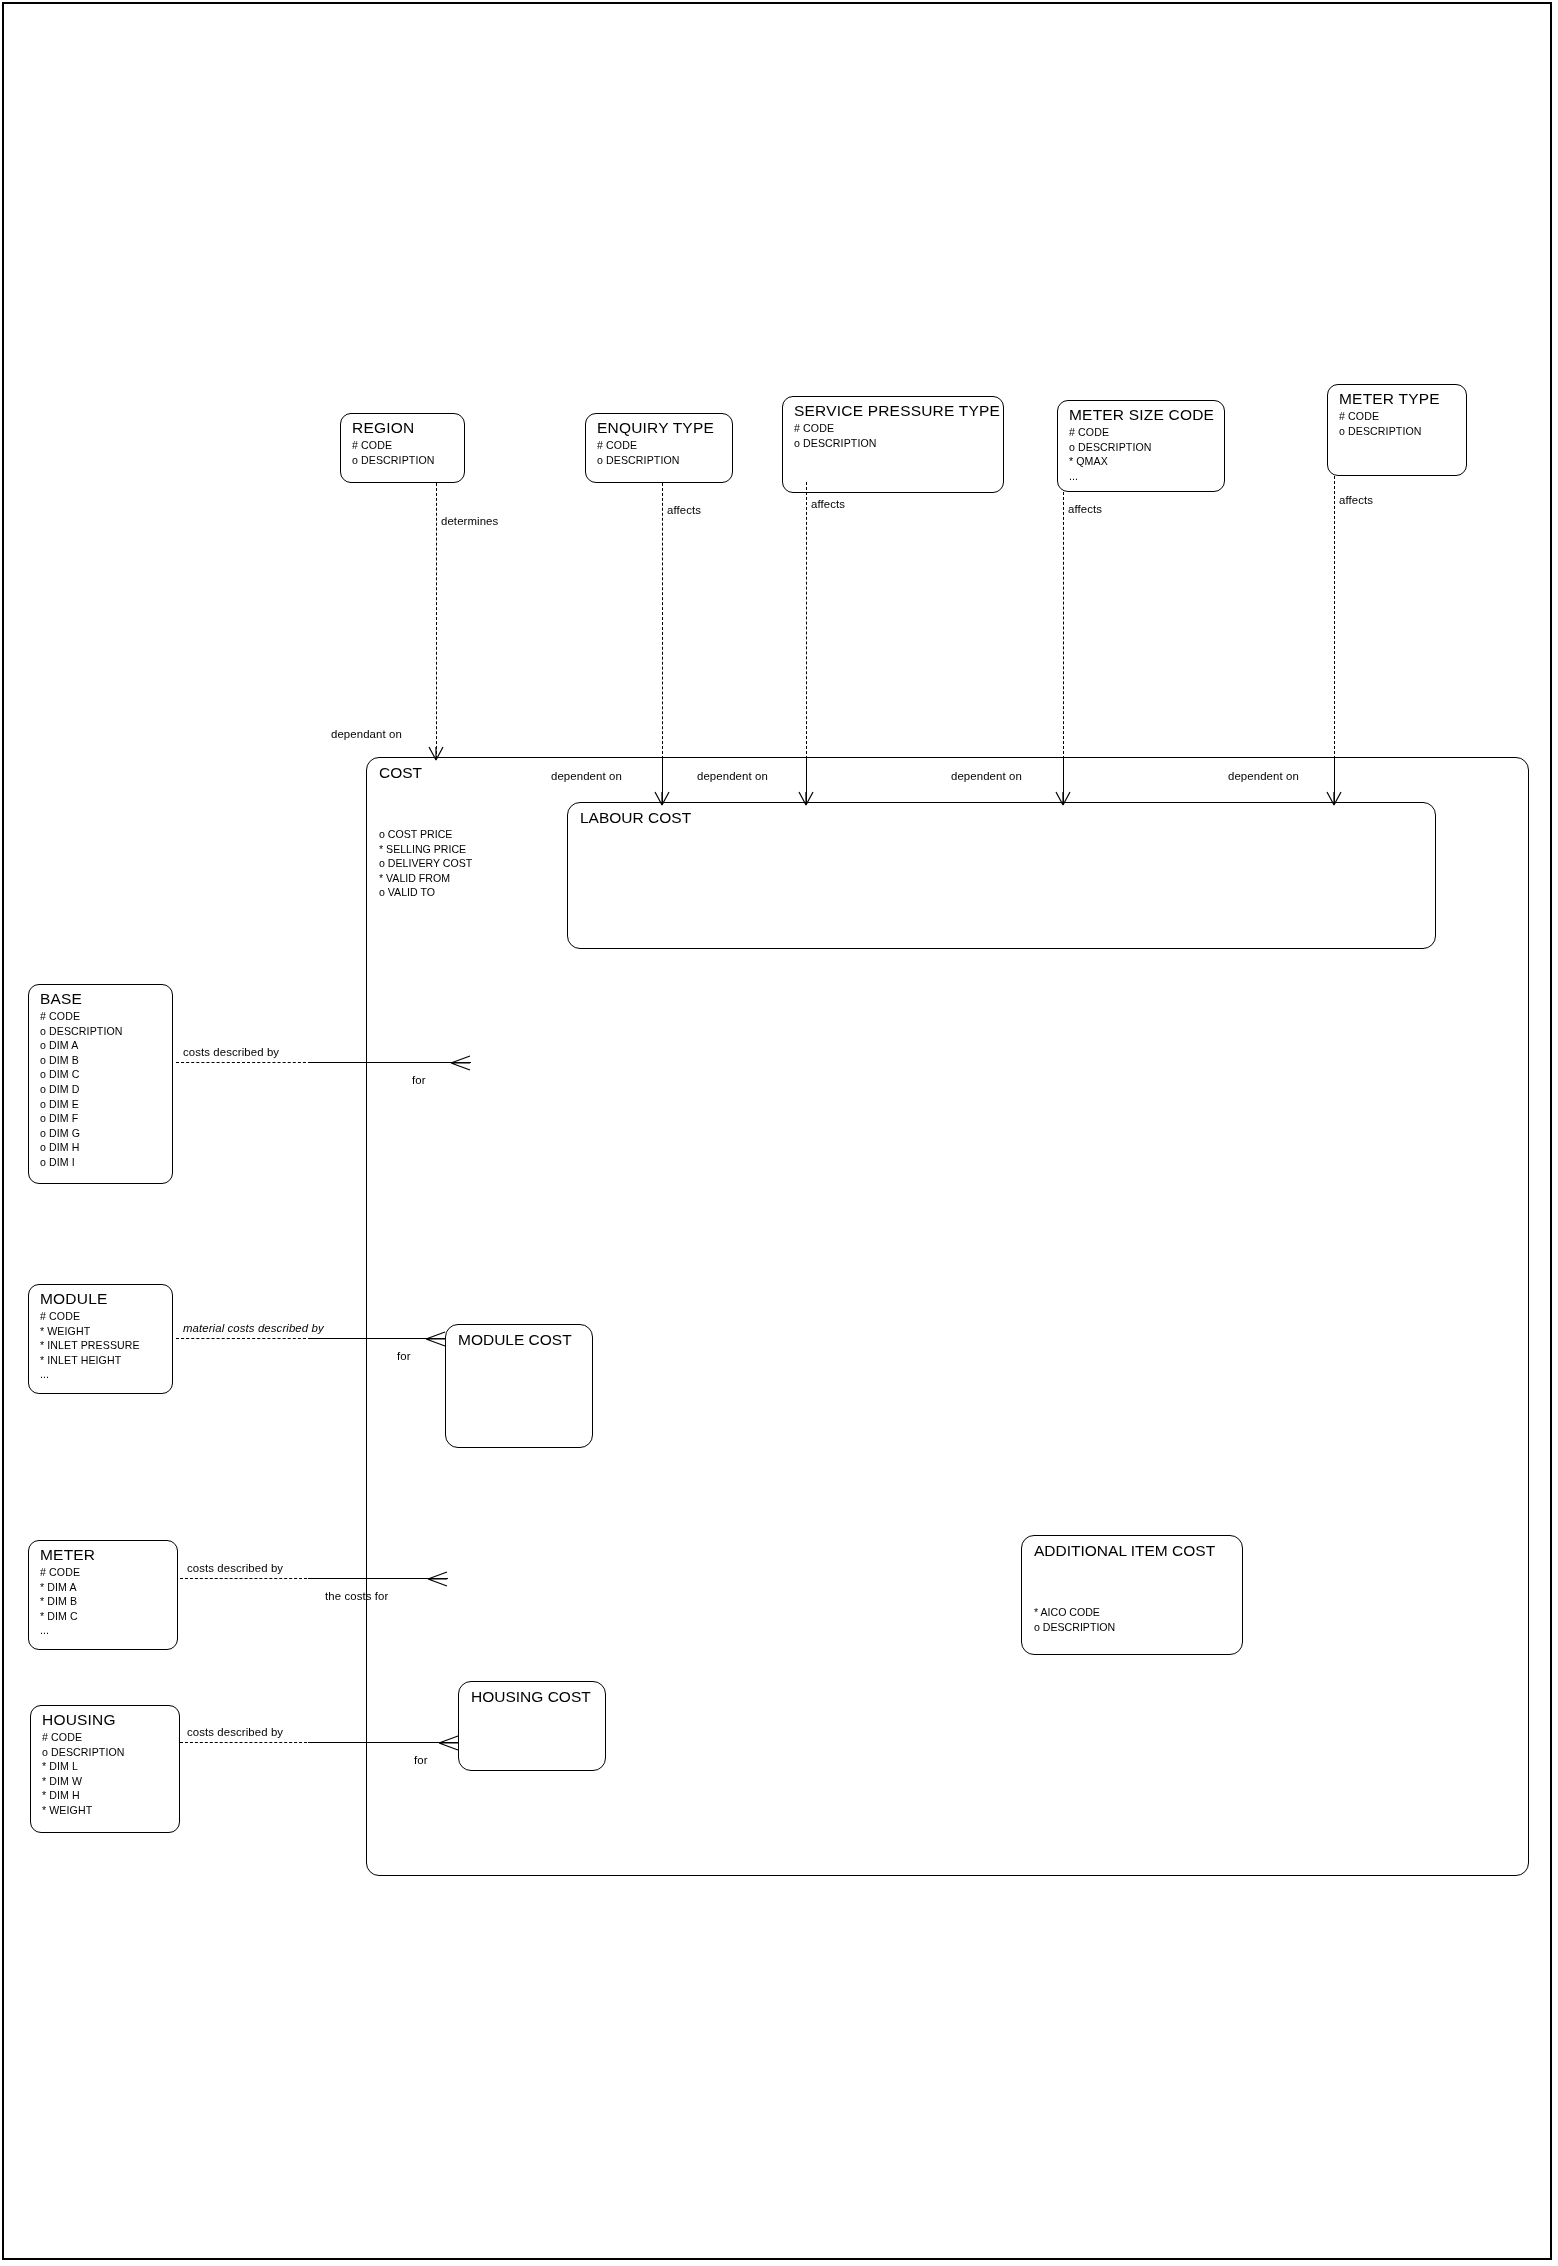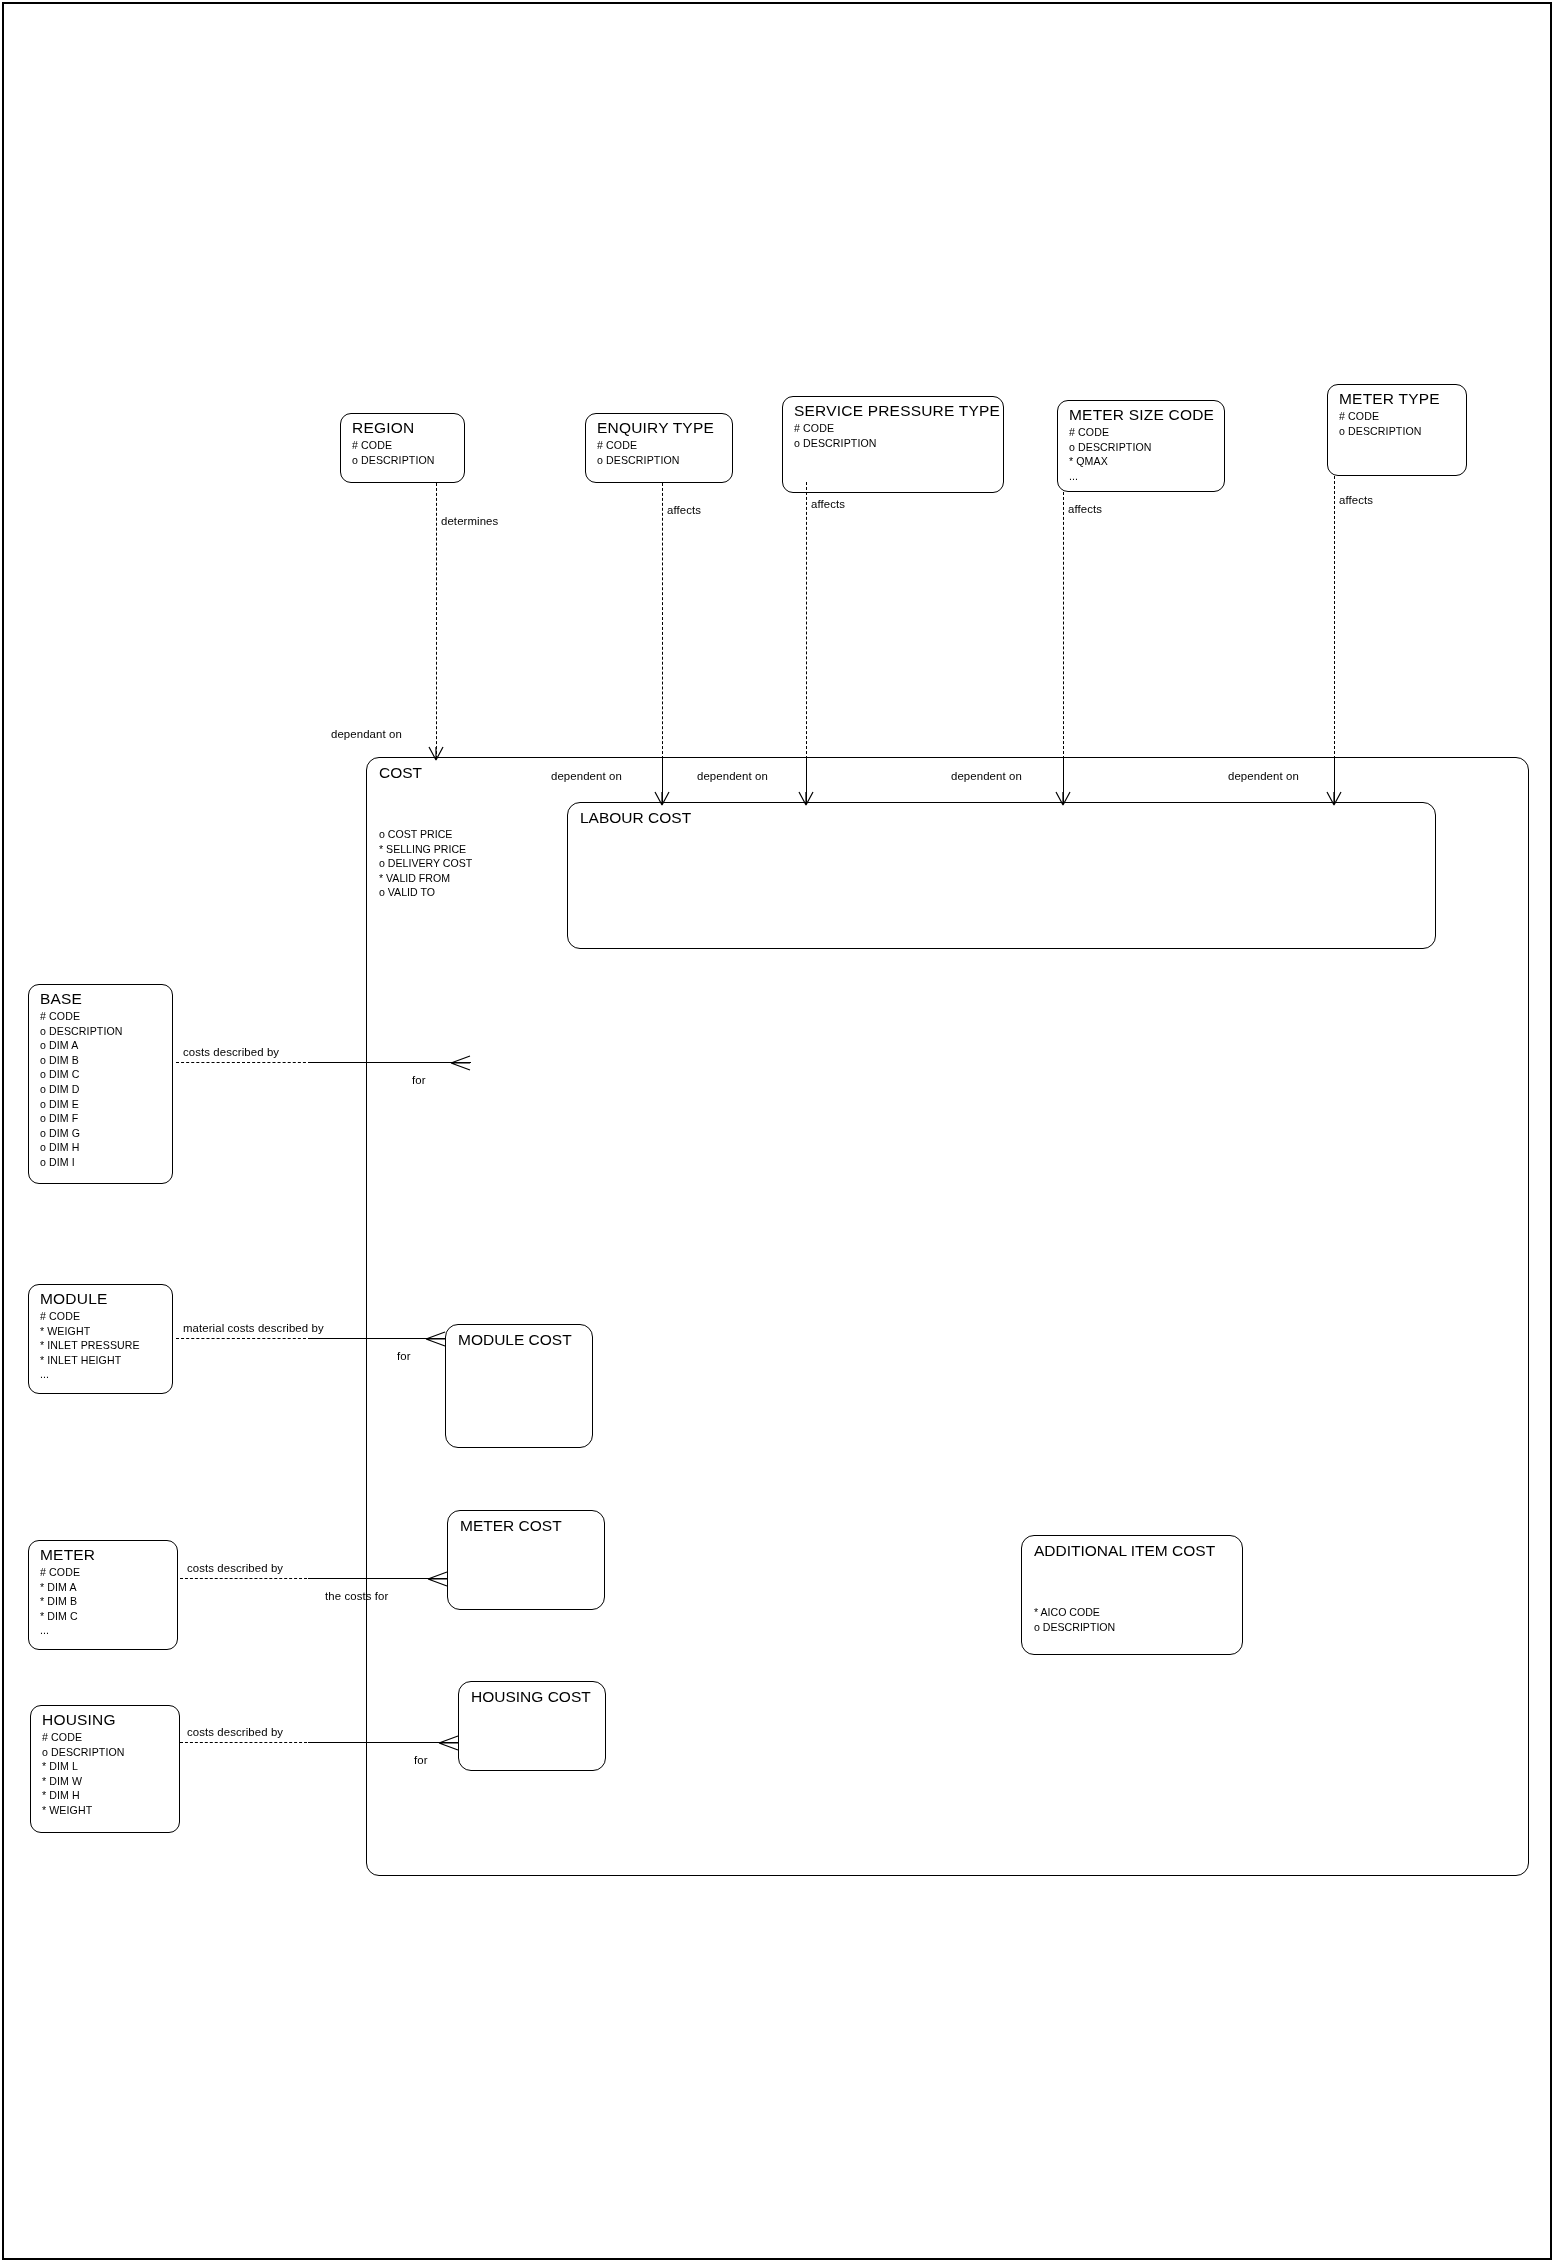--- a/index.html
+++ b/index.html
@@ -213,23 +213,20 @@
       <div>* DIM H</div>
       <div>* WEIGHT</div>
     </div>
   </div>
 
 
   <div class="container" style="left:445px;top:1324px;width:148px;height:124px;">
     <div class="ename">MODULE COST</div>
   </div>
 
-  <div class="container" style="left:447px;top:1510px;width:158px;height:100px;">
-    <div class="ename">METER COST</div>
-  </div>
 
   <div class="container" style="left:458px;top:1681px;width:148px;height:90px;">
     <div class="ename">HOUSING COST</div>
   </div>
 
   <div class="container" style="left:1021px;top:1535px;width:222px;height:120px;">
     <div class="ename">ADDITIONAL ITEM COST</div>
     <div class="attrs">
       <div>* AICO CODE</div>
       <div>o DESCRIPTION</div>
@@ -241,21 +238,21 @@
   <div class="rlabel" style="left:183px;top:1046px;">costs described by</div>
   <div class="rlabel" style="left:412px;top:1074px;">for</div>
   <div class="crow" style="left:451px;top:1052px;">
     <svg width="22" height="22" viewBox="0 0 22 22">
       <path d="M0 11 L19 4 M0 11 L19 11 M0 11 L19 18" stroke="#000" stroke-width="1.2" fill="none"></path>
     </svg>
   </div>
 
   <div class="hline dashed" style="left:176px;top:1338px;width:135px;"></div>
   <div class="hline" style="left:308px;top:1338px;width:138px;"></div>
-  <div class="rlabel" style="left:183px;top:1322px;">material costs described by</div>
+  <div class="rlabel" style="left:183px;top:1322px;font-style:italic;">material costs described by</div>
   <div class="rlabel" style="left:397px;top:1350px;">for</div>
   <div class="crow" style="left:426px;top:1328px;">
     <svg width="22" height="22" viewBox="0 0 22 22">
       <path d="M0 11 L19 4 M0 11 L19 11 M0 11 L19 18" stroke="#000" stroke-width="1.2" fill="none"></path>
     </svg>
   </div>
 
   <div class="hline dashed" style="left:180px;top:1578px;width:132px;"></div>
   <div class="hline" style="left:308px;top:1578px;width:140px;"></div>
   <div class="rlabel" style="left:187px;top:1562px;">costs described by</div>

